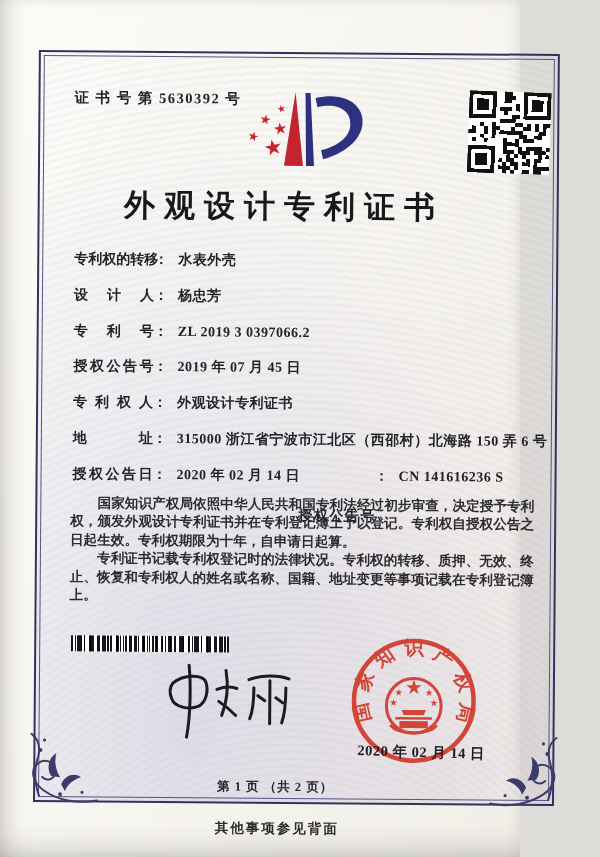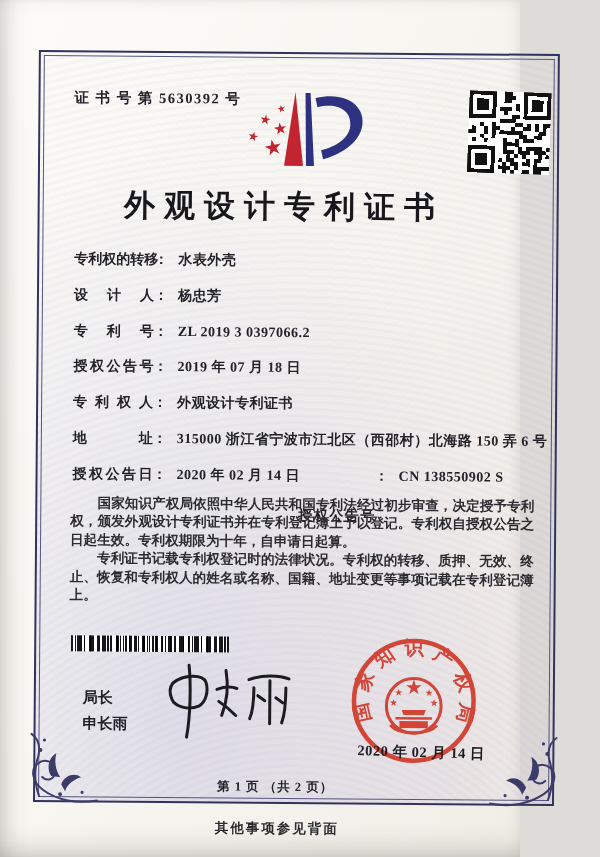--- a/index.html
+++ b/index.html
@@ -262,47 +262,43 @@
       <div class="frow">
         <span class="flabel">专利权的转移</span><span class="fcolon">：</span><span class="fvalue">水表外壳</span>
       </div>
       <div class="frow">
         <span class="flabel">设计人</span><span class="fcolon">：</span><span class="fvalue">杨忠芳</span>
       </div>
       <div class="frow">
         <span class="flabel">专利号</span><span class="fcolon">：</span><span class="fvalue">ZL 2019 3 0397066.2</span>
       </div>
       <div class="frow">
-        <span class="flabel">授权公告号</span><span class="fcolon">：</span><span class="fvalue">2019 年 07 月 18 日</span>
+        <span class="flabel">授权公告号</span><span class="fcolon">：</span><span class="fvalue">2019 年 07 月 45 日</span>
       </div>
       <div class="frow">
         <span class="flabel">专利权人</span><span class="fcolon">：</span><span class="fvalue">外观设计专利证书</span>
       </div>
       <div class="frow">
         <span class="flabel">地址</span><span class="fcolon">：</span><span class="fvalue">315000 浙江省宁波市江北区（西邵村）北海路 150 弄 6 号</span>
       </div>
       <div class="frow">
         <span class="flabel">授权公告日</span><span class="fcolon">：</span><span class="fvalue">2020 年 02 月 14 日</span>
         <span class="fsecond">
-          <span class="flabel">授权公告号</span><span class="fcolon">：</span><span class="fvalue">CN 138550902 S</span>
+          <span class="flabel">授权公告号</span><span class="fcolon">：</span><span class="fvalue">CN 141616236 S</span>
         </span>
       </div>
     </div>
 
     <div class="paras">
       <p>国家知识产权局依照中华人民共和国专利法经过初步审查，决定授予专利权，颁发外观设计专利证书并在专利登记簿上予以登记。专利权自授权公告之日起生效。专利权期限为十年，自申请日起算。</p>
       <p>专利证书记载专利权登记时的法律状况。专利权的转移、质押、无效、终止、恢复和专利权人的姓名或名称、国籍、地址变更等事项记载在专利登记簿上。</p>
     </div>
 
     <div class="barcode"></div>
 
-    <div class="signer">
-      <div>局长</div>
-      <div>申长雨</div>
-    </div>
 
     <svg class="signature" width="145" height="88" viewBox="0 0 145 88" fill="none" stroke="#1c1c20" stroke-width="3" stroke-linecap="round" stroke-linejoin="round">
       <path d="M17,26 C28,17 47,17 50,25 C53,34 50,45 43,49 C33,53 19,50 16,42 C13,35 14,30 17,26"></path>
       <path d="M33,8 C35,26 35,58 31,80"></path>
       <path d="M70,13 C73,30 71,45 66,58"></path>
       <path d="M61,32 C69,29 76,29 81,31"></path>
       <path d="M63,44 C69,48 75,53 80,58"></path>
       <path d="M93,22 C106,17 123,17 133,21"></path>
       <path d="M114,23 L114,66"></path>
       <path d="M98,30 C98,44 97,54 94,61"></path>

